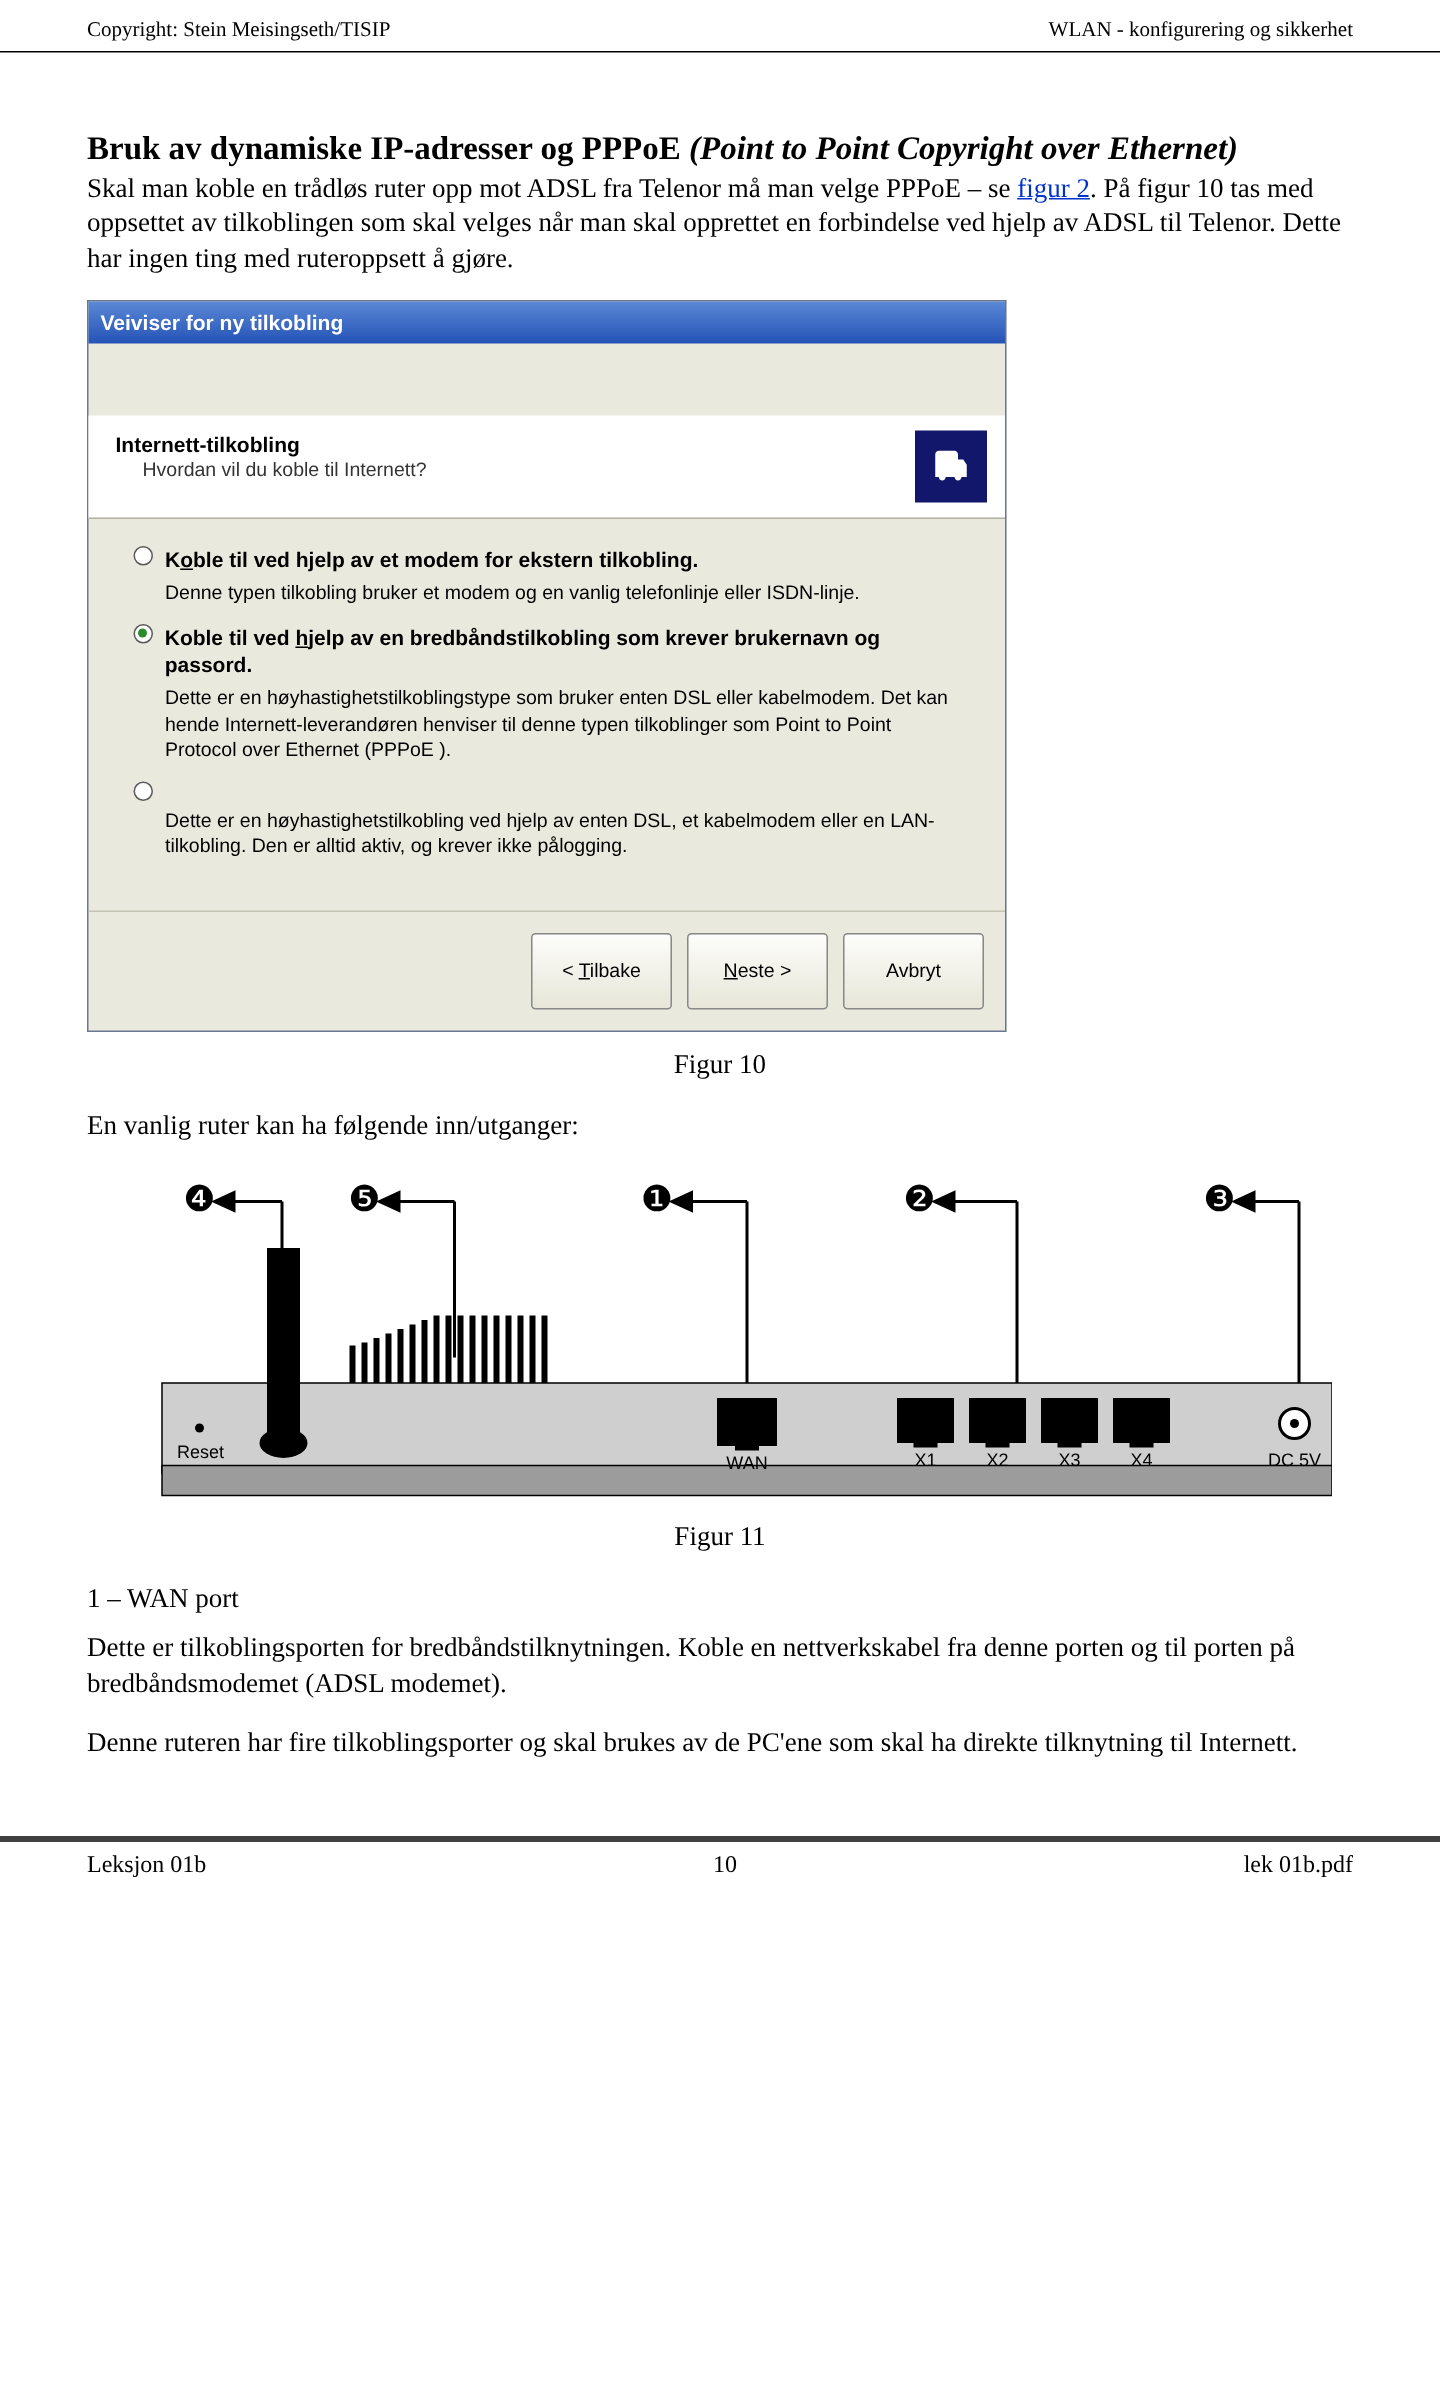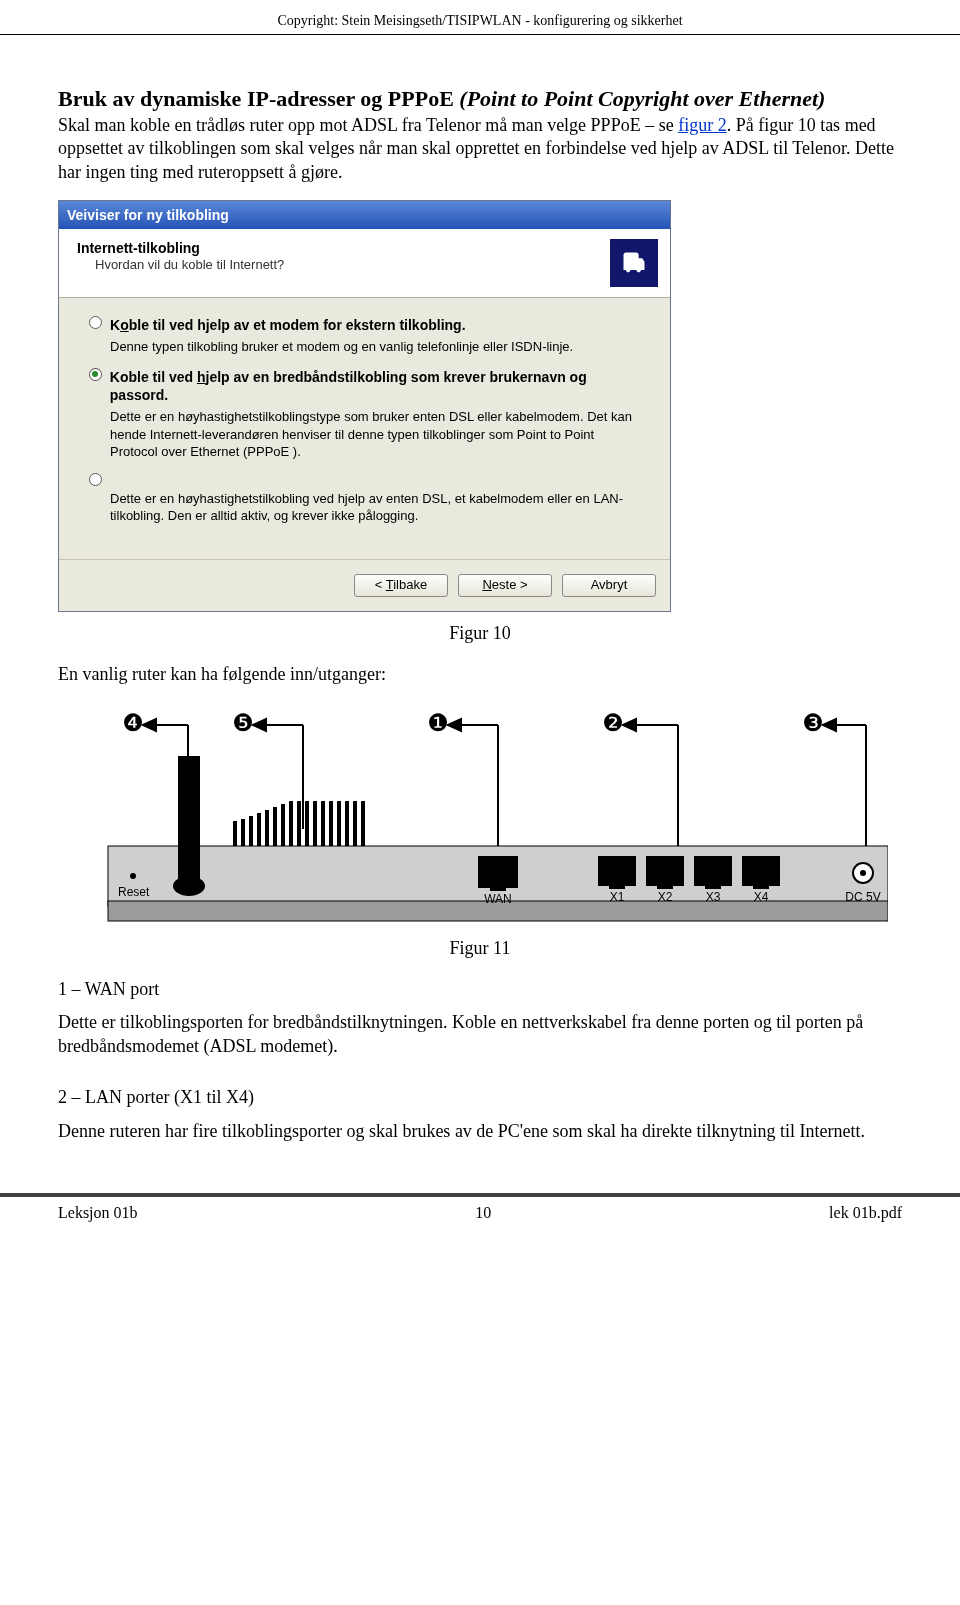--- a/index.html
+++ b/index.html
@@ -7,21 +7,21 @@
     font-family: "Times New Roman", Times, serif;
     background: #fff;
     color: #000;
     width: 960px;
     margin: 0 auto;
     font-size: 18px;
     line-height: 1.3;
   }
   .page-header {
     display: flex;
-    justify-content: center;
+    justify-content: space-between;
     font-size: 14px;
     padding: 12px 58px 4px 58px;
     border-bottom: 1px solid #000;
     margin-bottom: 50px;
   }
   .content {
     padding: 0 58px;
   }
   .h-line { font-size: 22px; font-weight: bold; }
   .h-line .italic { font-style: italic; }
@@ -43,20 +43,21 @@
     color: #fff;
     padding: 5px 8px;
     font-weight: bold;
     font-size: 14px;
   }
   .wizard-banner {
     background: #fff;
     display: flex;
     padding: 10px 12px;
     border-bottom: 1px solid #b0b0a0;
+    margin-top: 48px;
   }
   .wizard-banner-left { flex: 1; padding-left: 6px; }
   .wizard-banner-left .b1 { font-weight: bold; font-size: 14px; }
   .wizard-banner-left .b2 { padding-left: 18px; font-size: 13px; color: #333; }
   .wizard-icon {
     width: 48px; height: 48px;
     background: #13176b;
     display: flex; align-items: center; justify-content: center;
   }
   .wizard-icon svg { width: 28px; height: 28px; }
@@ -83,21 +84,21 @@
   }
   .wizard-buttons {
     border-top: 1px solid #c5c3b4;
     padding: 14px 14px;
     display: flex;
     justify-content: flex-end;
     gap: 10px;
   }
   .wbtn {
     min-width: 94px;
-    padding: 2px 10px;
+    padding: 16px 10px;
     border: 1px solid #888;
     border-radius: 3px;
     background: linear-gradient(#fdfdfb, #e7e6d8);
     font-family: Tahoma, sans-serif;
     font-size: 13px;
     text-align: center;
   }
 
   .figcap { text-align: center; margin: 4px 0 18px 0; }
   .para-inline { margin: 2px 0 14px 0; }
@@ -266,21 +267,20 @@
       <circle cx="805" cy="172" r="10" fill="#fff" stroke="#000" stroke-width="2"></circle>
       <circle cx="805" cy="172" r="3" fill="#000"></circle>
       <text x="805" y="200" text-anchor="middle" font-family="Arial" font-size="12">DC 5V</text>
     </svg>
   </div>
   <div class="figcap">Figur 11</div>
 
   <div class="sec-title">1 – WAN port</div>
   <div class="para">Dette er tilkoblingsporten for bredbåndstilknytningen. Koble en nettverkskabel fra denne porten og til porten på bredbåndsmodemet (ADSL modemet).</div>
 
-  <div class="sec-title" style="margin-top:28px">2 – LAN porter (X1 til X4)</div>
   <div class="para">Denne ruteren har fire tilkoblingsporter og skal brukes av de PC'ene som skal ha direkte tilknytning til Internett.</div>
 
 </div>
 
 <div class="page-footer">
   <span>Leksjon 01b</span>
   <span>10</span>
   <span>lek 01b.pdf</span>
 </div>
 

